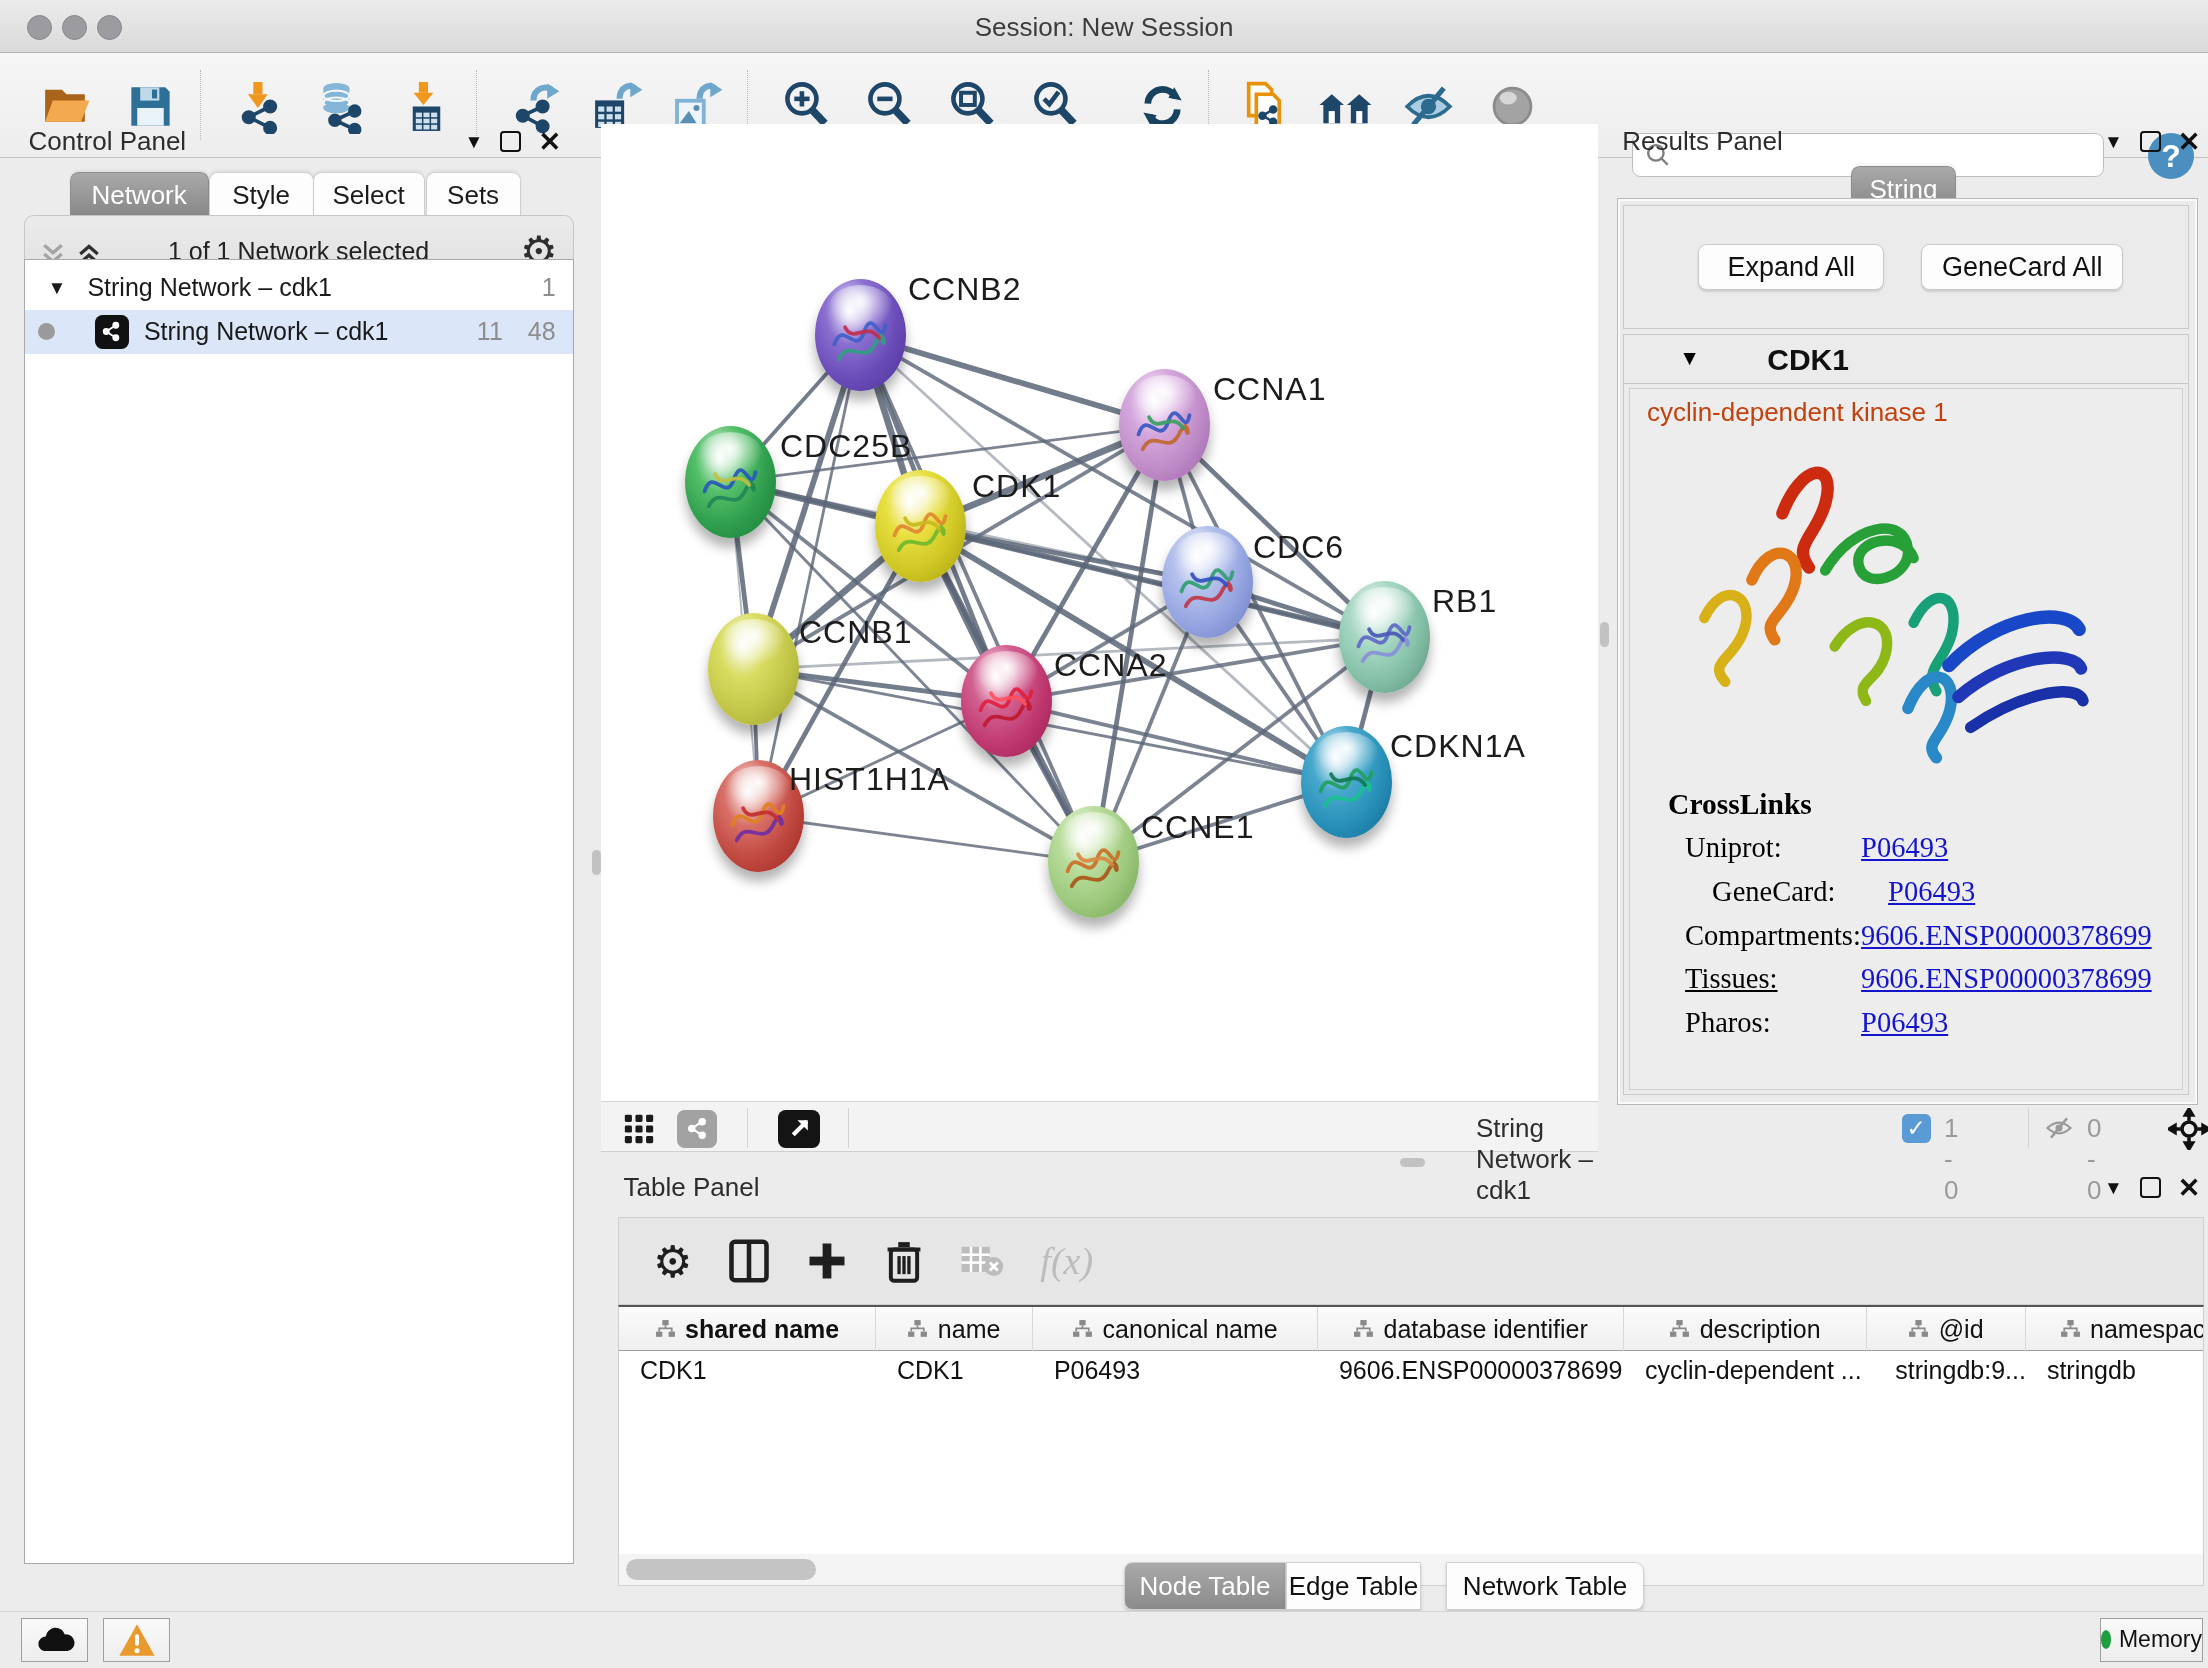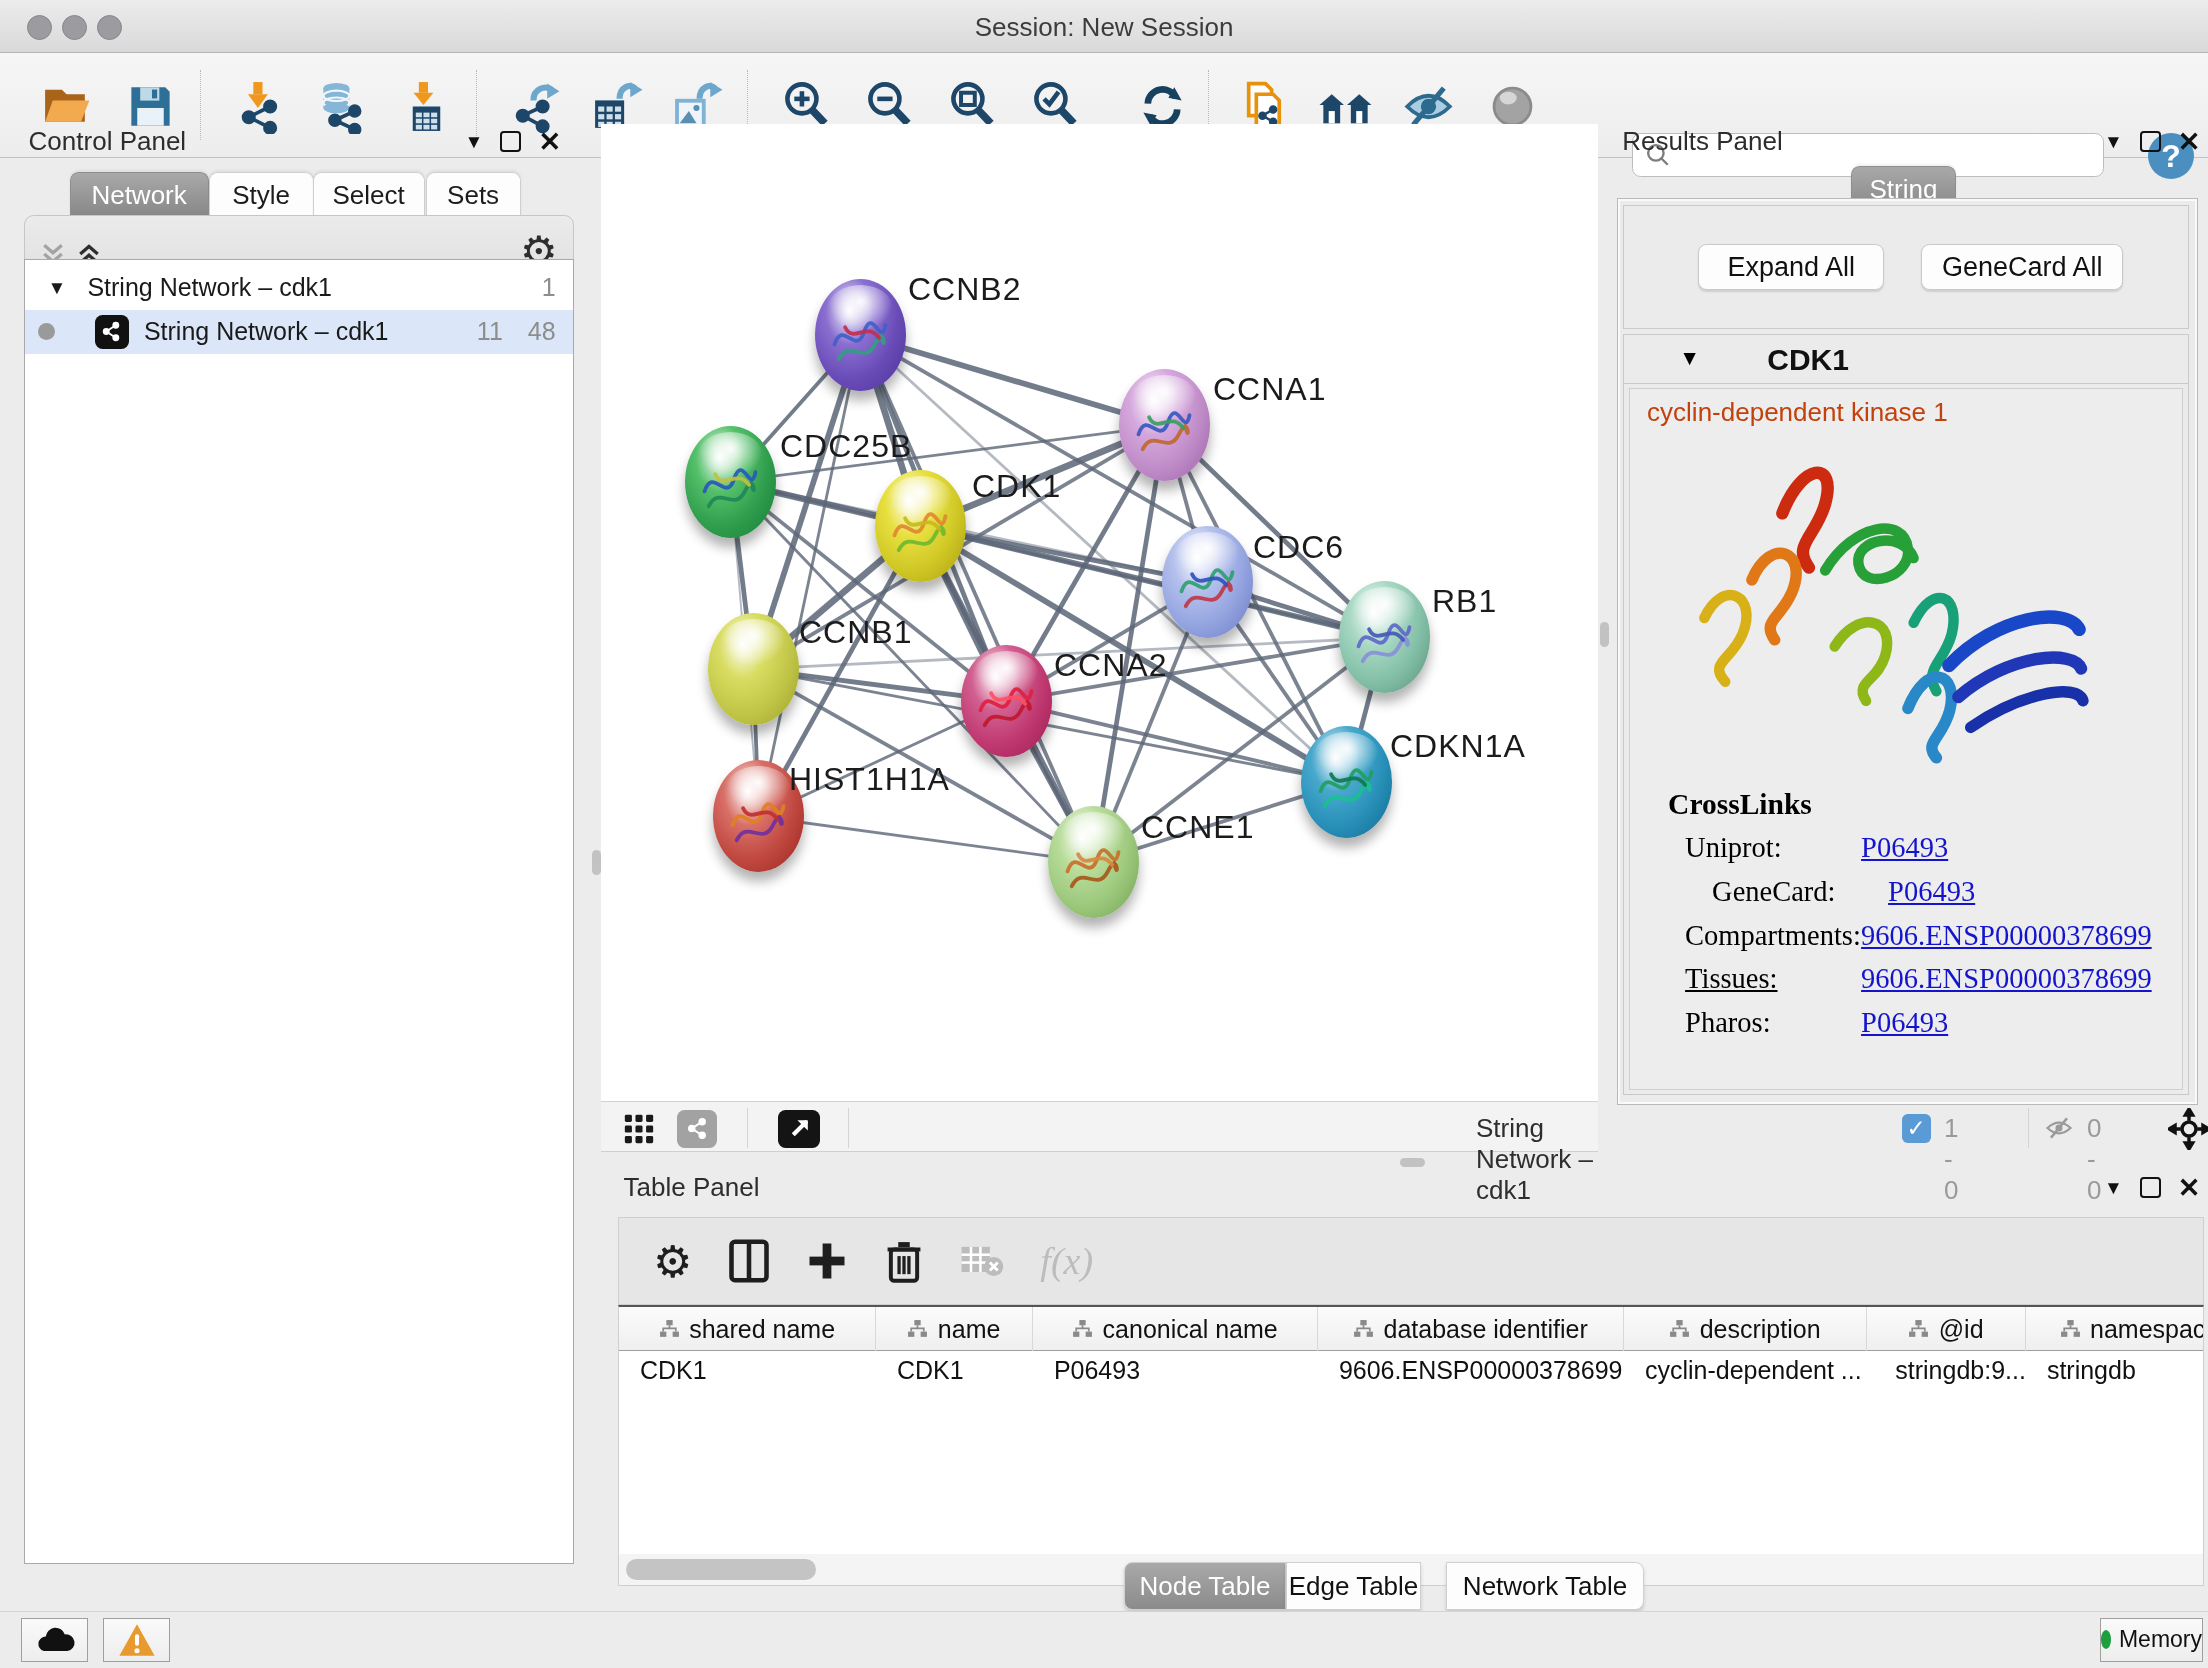--- a/index.html
+++ b/index.html
@@ -331,20 +331,21 @@
     <div class="tab" style="left:305px;top:48px;width:112px">Select</div>
     <div class="tab" style="left:418px;top:48px;width:95px">Sets</div>
 
     <div id="cp-toolbar">
       <svg width="30" height="30" viewBox="0 0 24 24" style="position:absolute;left:13.3px;top:23px">
         <path d="M5 5 L12 11 L19 5 M5 12 L12 18 L19 12" fill="none" stroke="#a3a3a3" stroke-width="2.6"></path>
         </svg>
       <svg width="30" height="30" viewBox="0 0 24 24" style="position:absolute;left:49px;top:23px">
         <path d="M5 19 L12 13 L19 19 M5 12 L12 6 L19 12" fill="none" stroke="#2e2e2e" stroke-width="2.6"></path>
         </svg>
+      <div id="cp-status">1 of 1 Network selected</div>
       <div style="position:absolute;right:15px;top:11.4px;font-size:42px;color:#2e2e2e">⚙</div>
     </div>
 
     <div id="cp-tree">
       <div class="tree-row" style="margin-top:5.7px">
         <span style="margin-left:23px;font-size:19px">▼</span>
         <span style="margin-left:21px">String Network – cdk1</span>
         <span class="badge" style="margin-left:auto;margin-right:17px">1</span>
       </div>
       <div class="tree-row selected">
@@ -665,21 +666,21 @@
           <line x1="1" y1="12" x2="19" y2="12" stroke="#fff" stroke-width="1.6"></line>
           <line x1="7" y1="2" x2="7" y2="18" stroke="#fff" stroke-width="1.6"></line>
           <line x1="13" y1="2" x2="13" y2="18" stroke="#fff" stroke-width="1.6"></line>
           <circle cx="21.5" cy="14.5" r="6" fill="#bcbcbc"></circle>
           <path d="M19 12 L24 17 M24 12 L19 17" stroke="#fff" stroke-width="1.8"></path>
         </svg>
       <span style="font-family:'Liberation Serif',serif;font-style:italic;font-size:38px;color:#bcbcbc">f(x)</span>
     </div>
     <div id="tp-grid">
       <div id="tp-header">
-          <div class="th" style="left: 0px; width: 257px;">
+          <div class="th" style="left: 0px; width: 257px; font-weight: bold;">
             <svg width="21" height="21" viewBox="0 0 20 20">
               <g fill="#8a8a8a">
                 <rect x="7" y="1" width="6" height="5"></rect>
                 <rect x="1" y="12" width="6" height="5"></rect>
                 <rect x="13" y="12" width="6" height="5"></rect>
               </g>
               <path d="M10 6 V9 M4 12 V9 H16 V12" stroke="#8a8a8a" stroke-width="1.6" fill="none"></path>
             </svg>
             <span>shared name</span>
           </div>

